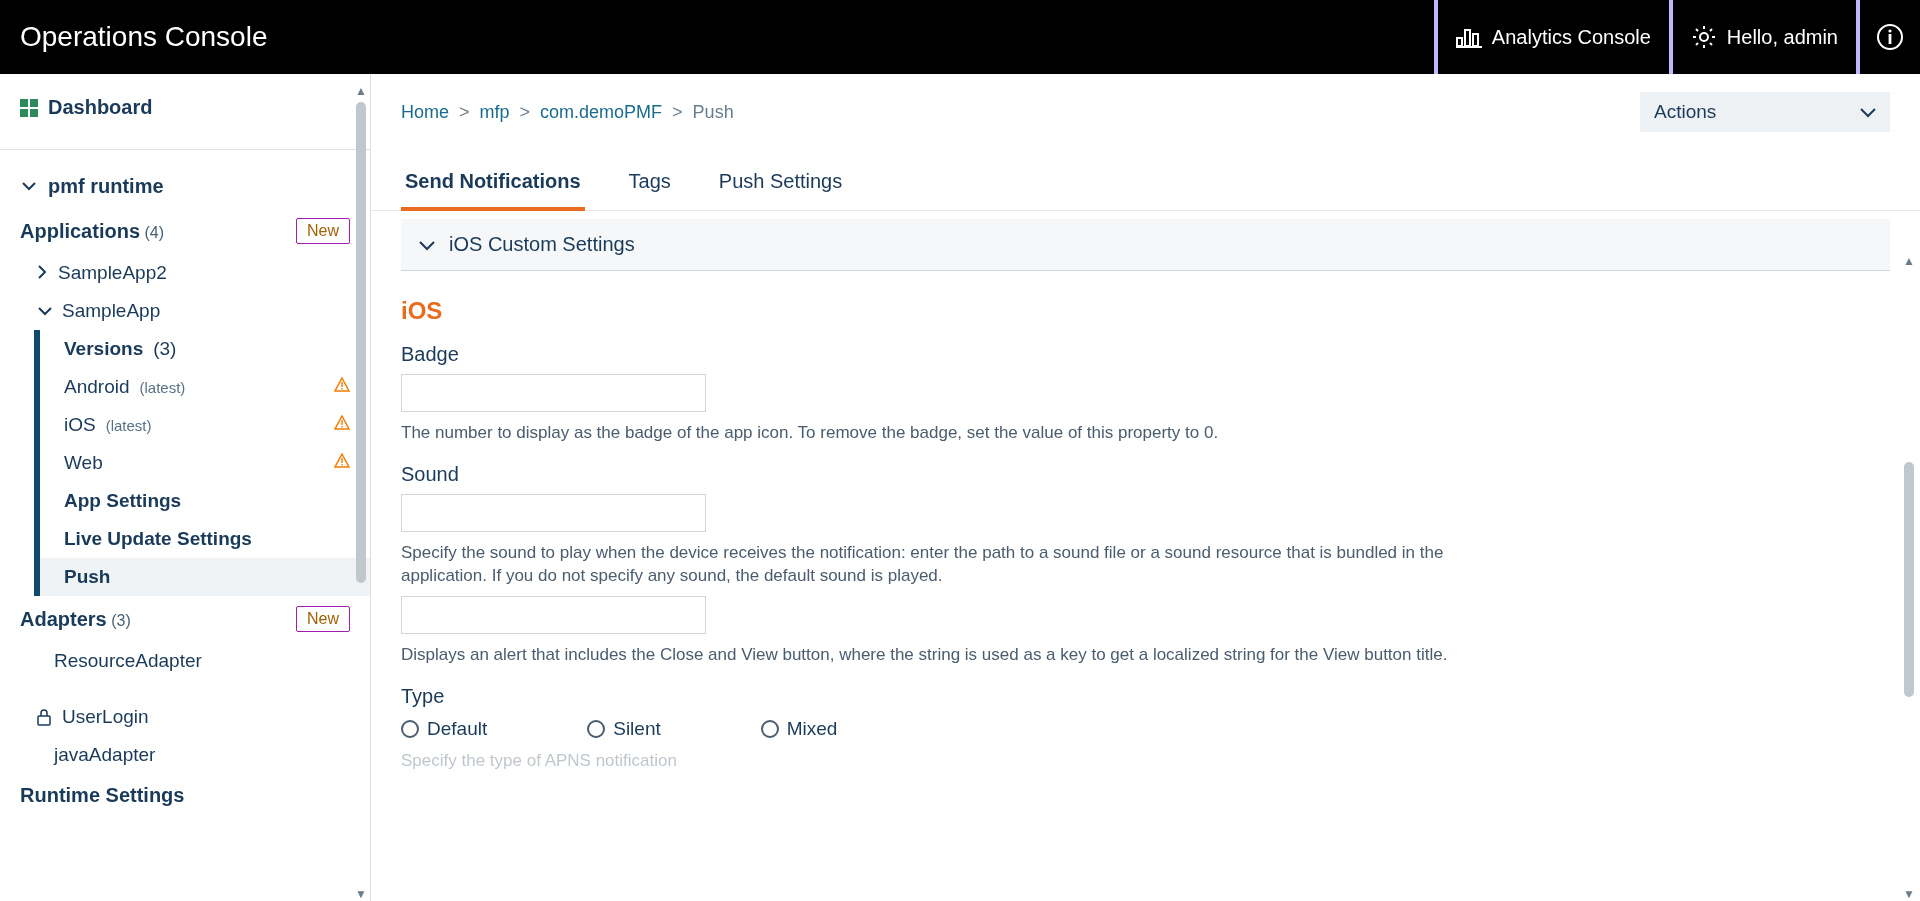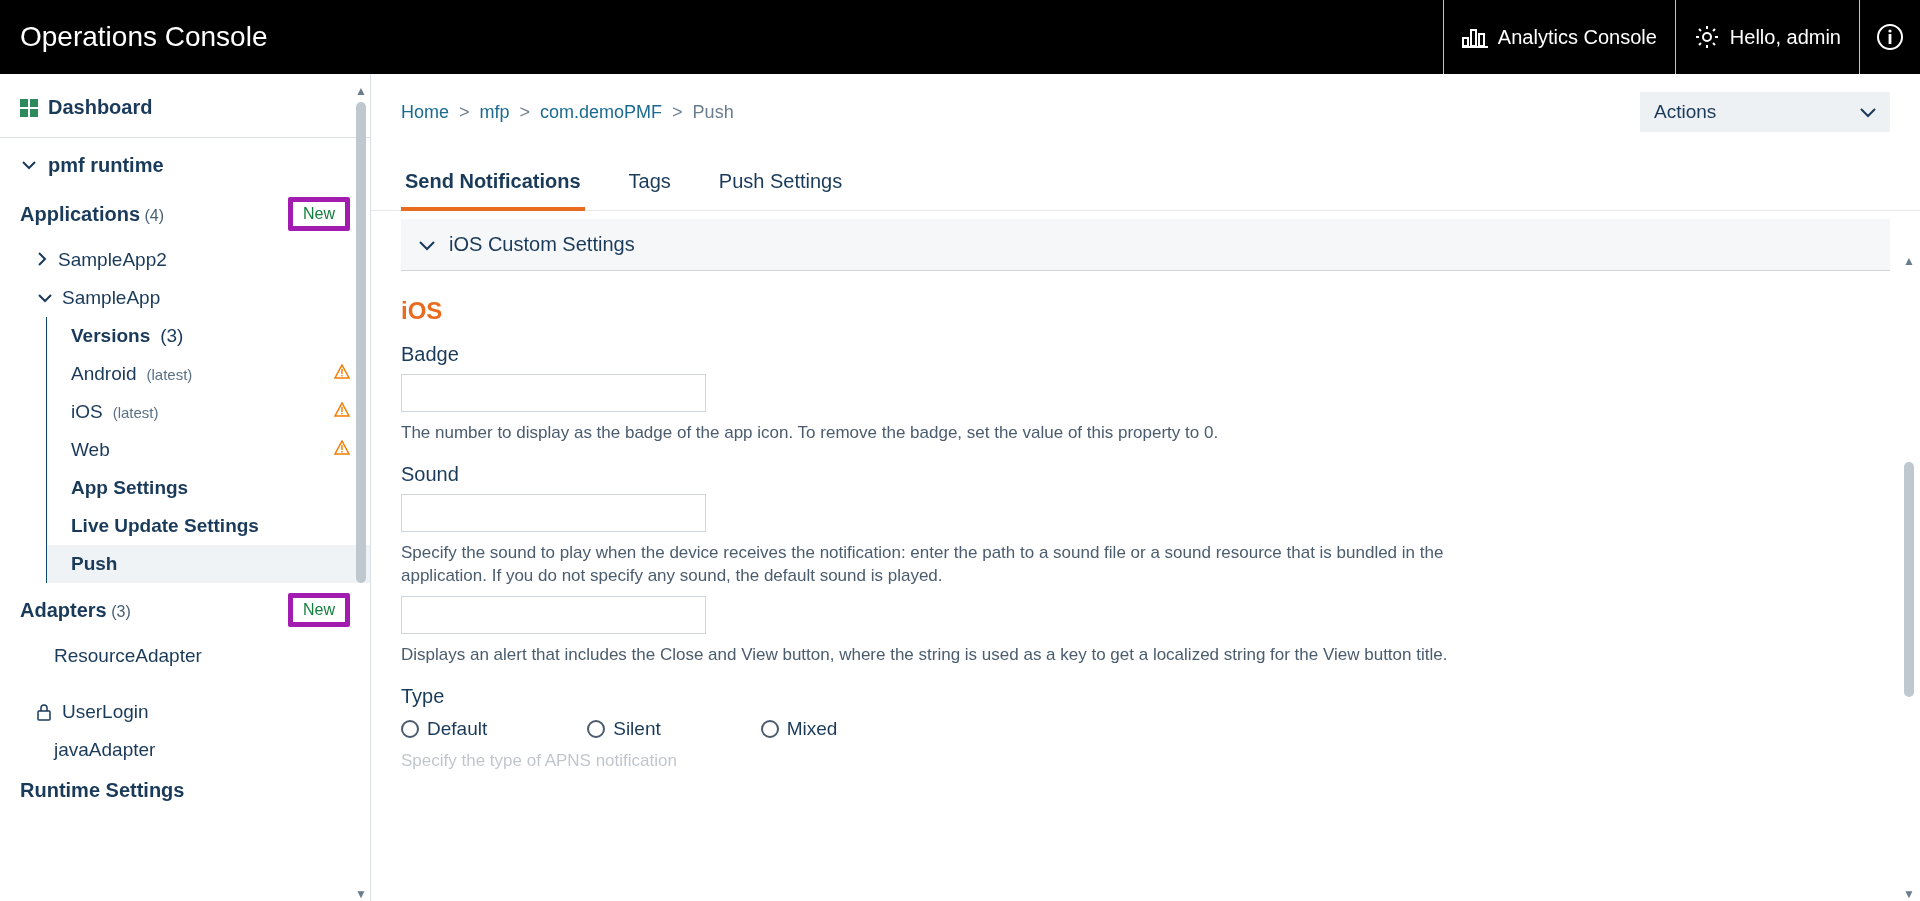--- a/index.html
+++ b/index.html
@@ -3,44 +3,44 @@
 <meta charset="utf-8">
 <style>
   * { box-sizing: border-box; }
   html, body { margin:0; padding:0; height:100%; font-family: "Helvetica Neue", Helvetica, Arial, sans-serif; }
   body { display:flex; flex-direction:column; width:1920px; height:901px; overflow:hidden; color:#1a3a5a; background:#fff; }
 
   
   .topbar { background:#000; color:#fff; height:74px; display:flex; align-items:center; justify-content:space-between; padding:0 0 0 20px; }
   .topbar .title { font-size:28px; font-weight:400; }
   .topbar .right { display:flex; align-items:stretch; height:100%; }
-  .topbar .right .cell { display:flex; align-items:center; gap:10px; padding:0 18px; border-left:1px solid #c4b5fd; font-size:20px; }
+  .topbar .right .cell { display:flex; align-items:center; gap:10px; padding:0 18px; border-left:4px solid #c4b5fd; font-size:20px; }
   .icon { display:inline-flex; align-items:center; justify-content:center; }
 
   
   .body { flex:1; display:flex; overflow:hidden; }
 
   
   .sidebar-wrap { width:370px; display:flex; flex-direction:column; position:relative; }
   .sidebar { flex:1; overflow-y:auto; padding:12px 0 0 0; }
   .sb-scroll { display:flex; flex-direction:column; }
   .sb-item { display:flex; align-items:center; gap:10px; padding:10px 20px; font-size:20px; color:#1a3a5a; cursor:pointer; }
-  .sb-item.dashboard { font-weight:700; border-bottom:1px solid #d9e0e6; padding-bottom:18px; margin-bottom:6px;text-align:center; }
+  .sb-item.dashboard { font-weight:700; border-bottom:1px solid #d9e0e6; padding-bottom:30px; margin-bottom:15px;text-align:center; }
   .sb-item .chev { width:18px; display:flex; justify-content:center; }
   .sb-section-head { display:flex; align-items:center; justify-content:space-between; padding:10px 20px; }
   .sb-section-head .label { font-size:20px; color:#1a3a5a; font-weight:700; }
   .sb-section-head .count { font-weight:400; color:#4a6075; }
-  .new-btn { border:5px solid #a21caf; color:#15803d; background:#fff; font-size:16px; padding:3px 10px; border-radius:2px; cursor:pointer; }
+  .new-btn { border:1px solid #a21caf; color:#a16207; background:#fff; font-size:16px; padding:3px 10px; border-radius:2px; cursor:pointer; }
   .sb-tree-item { display:flex; align-items:center; justify-content:space-between; padding:8px 20px 8px 38px; font-size:19px; cursor:pointer; }
   .sb-tree-item .left { display:flex; align-items:center; gap:10px; }
   .sb-tree-item.bold { font-weight:700; }
   .sb-tree-item.active { background:#f0f3f6; font-weight:700; }
   .sb-tree-item .suffix { font-size:15px; color:#5a7085; }
   .sb-tree-item .warn { color:#f57c00; }
-  .sb-indent-bar { border-left:1px solid #0c4a6e; margin-left:46px; }
+  .sb-indent-bar { border-left:6px solid #0c4a6e; margin-left:34px; }
   .sb-indent-bar .sb-tree-item { padding-left:24px; }
   .sidebar-wrap .vscroll-track { position:absolute; right:0; top:10px; bottom:0; width:18px; display:flex; flex-direction:column; align-items:center; justify-content:space-between; }
   .vscroll-track .arrow { color:#6a7d8f; font-size:12px; }
   .vscroll-track .thumb { width:10px; background:#bfc7cf; border-radius:5px; height:61%; margin-top:4px; }
   .vscroll-track .track-body { flex:1; width:10px; display:flex; flex-direction:column; }
 
   
   .divider { width:1px; background:#d9e0e6; }
 
   

